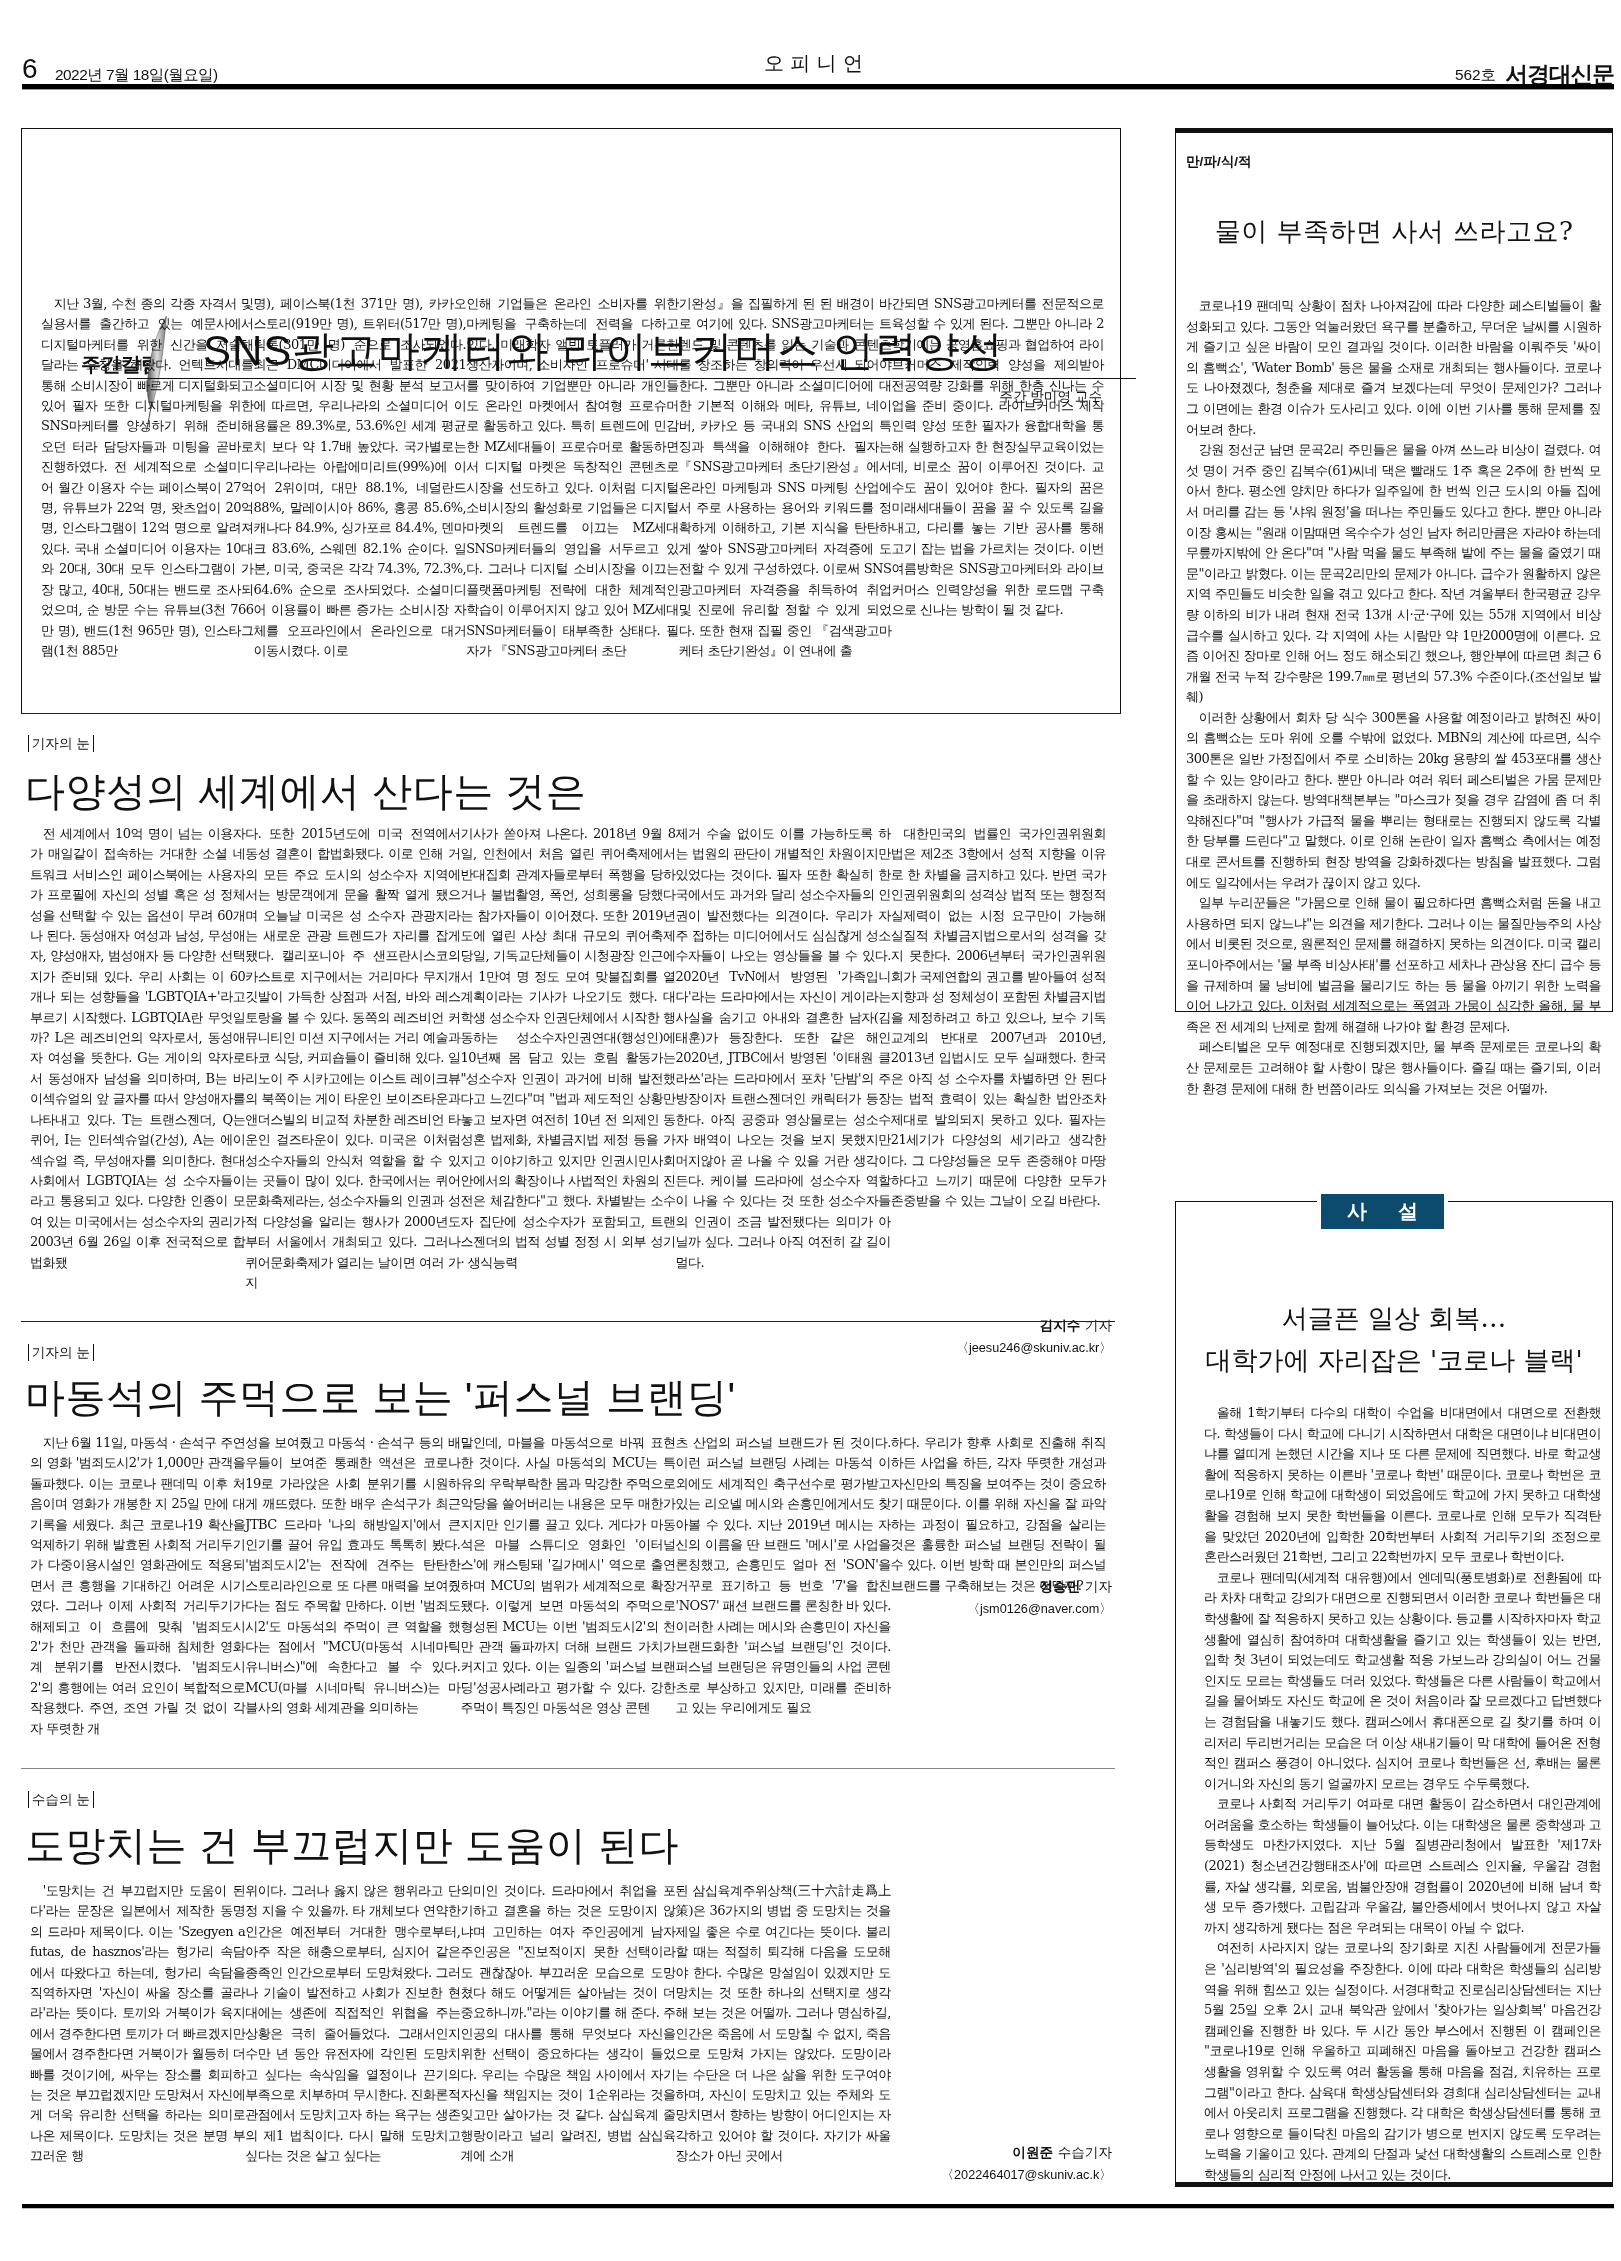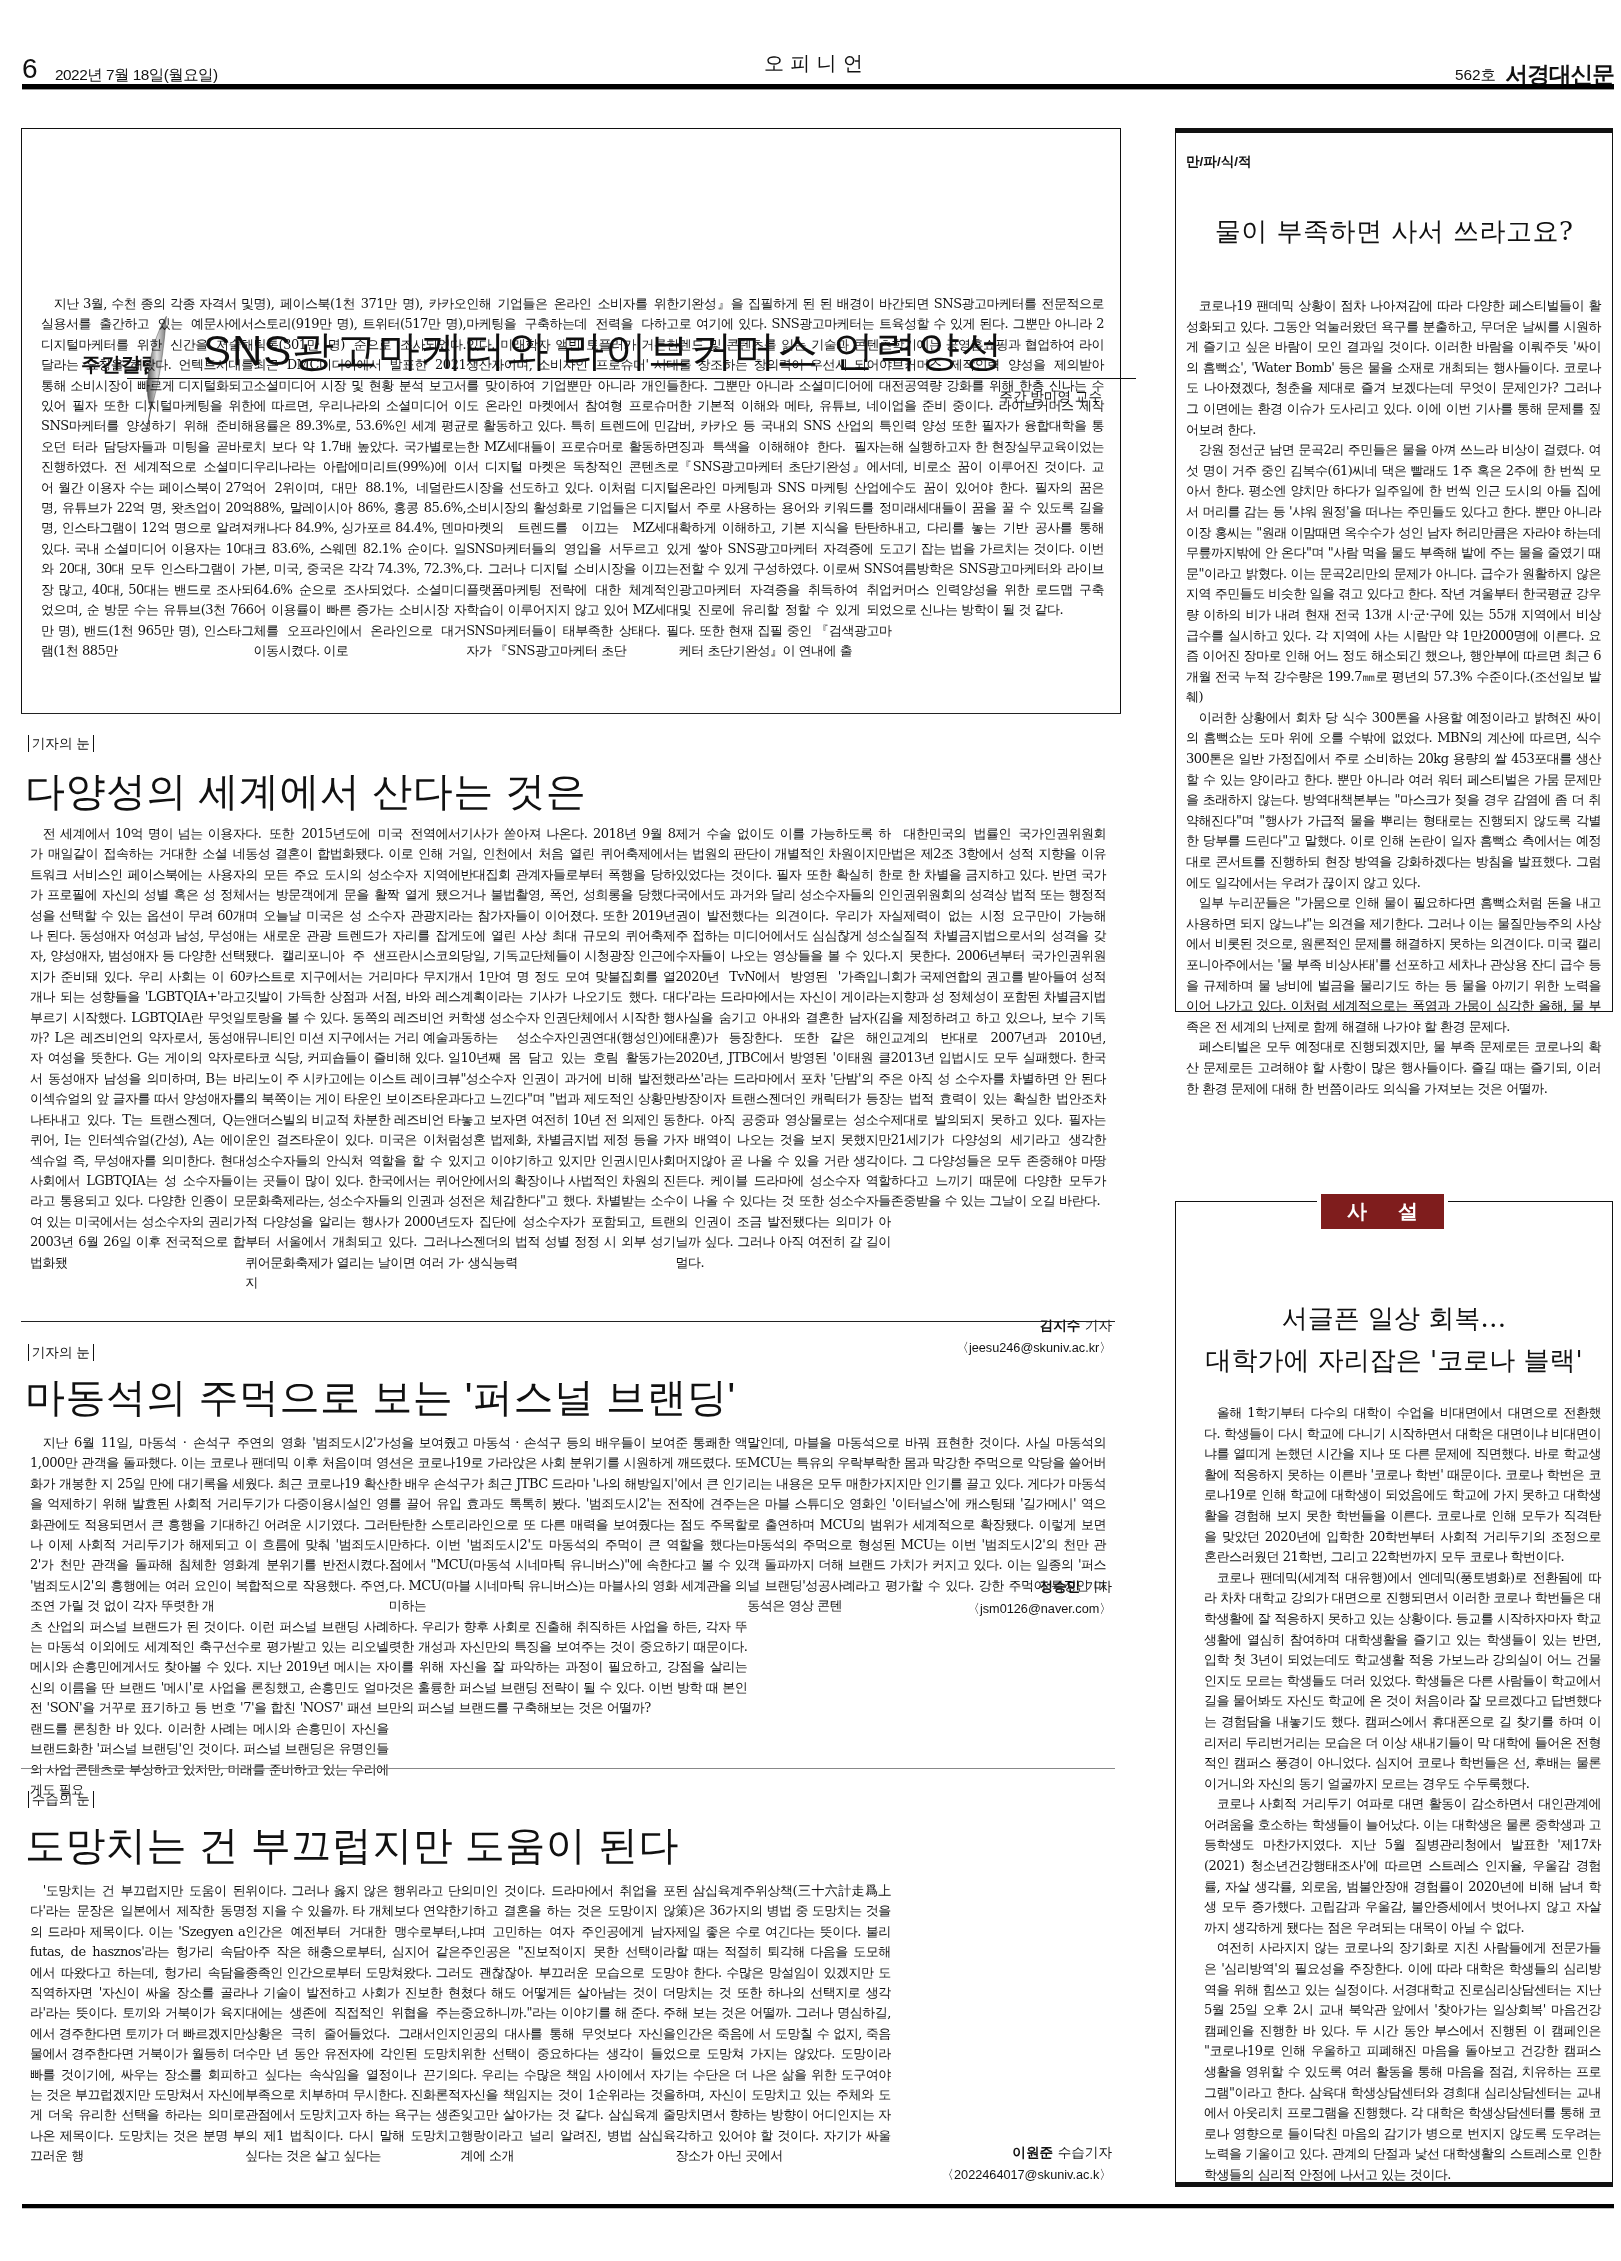--- a/index.html
+++ b/index.html
@@ -39,21 +39,21 @@
 
   
   .side-box { position: absolute; left: 1175px; width: 438px; border: 1.4px solid #111; }
   .manpa { top: 128px; height: 884px; border-top: 5.4px solid #111; }
   .manpa-kicker { position: absolute; left: 10px; top: 20.4px; font-family: "Liberation Sans", sans-serif; font-size: 13.6px; font-weight: bold; }
   .manpa-title { position: absolute; left: 0; width: 100%; top: 81px; text-align: center; font-size: 26px; letter-spacing: 0.5px; }
   .manpa-body { position: absolute; left: 10px; top: 163px; width: 415px; }
   .manpa-body p { font-size: 13px; line-height: 20.6px; text-align: justify; letter-spacing: -0.5px; text-indent: 12.7px; }
 
   .editorial { top: 1201px; height: 986px; border-top: 1.8px solid #111; border-bottom: 5.4px solid #111; }
-  .editorial-tab { position: absolute; left: 141px; top: -8.1px; width: 131px; height: 35px; background: #7f1d1d; border-left: 4.5px solid #fff; border-right: 4.5px solid #fff; outline: 0; }
+  .editorial-tab { position: absolute; left: 141px; top: -8.1px; width: 131px; height: 35px; background: #0c4a6e; border-left: 4.5px solid #fff; border-right: 4.5px solid #fff; outline: 0; }
   .editorial-tab span { display: block; text-align: center; color: #fff; font-family: "Liberation Sans", sans-serif; font-size: 20px; font-weight: bold; letter-spacing: 12.7px; line-height: 35px; padding-left: 12.7px; }
   .editorial-title { position: absolute; left: 0; width: 100%; top: 95px; text-align: center; font-size: 26px; line-height: 42px; }
   .editorial-body { position: absolute; left: 10px; top: 201px; width: 415px; }
   .editorial-body p { font-size: 13px; line-height: 20.6px; text-align: justify; letter-spacing: -0.5px; text-indent: 12.7px; margin-left: 18px; }
 
   .bottom-rule { position: absolute; left: 22px; top: 2204px; width: 1592px; height: 5.4px; background: #000; border-bottom: 1.4px solid #bbb; }
 </style>
 </head>
 <body>
 
@@ -122,21 +122,21 @@
     </div>
 </div>
 <div class="byline" style="left:904px; top:1273px; width:208px;margin-top:44px;">
   <span class="name">김지수</span><span class="role">기자</span>
   <span class="email">〈jeesu246@skuniv.ac.kr〉</span>
 </div>
 <div class="hr" style="left:21px; top:1321px; width:1094px; height:0.9px;"></div>
 
 <span class="kicker" style="left:28px; top:1344px;">기자의 눈</span>
 <span class="headline" style="left:25px; top:1370px;">마동석의 주먹으로 보는 '퍼스널 브랜딩'</span>
-<div class="cols" style="left:30px; top:1433px; width:1076px; grid-template-columns: repeat(3, 1fr);">
+<div class="cols" style="left:30px; top:1433px; width:1076px; grid-template-columns: repeat(5, 1fr);">
   <div class="col">
       <p class="indent">지난 6월 11일, 마동석 · 손석구 주연의 영화 '범죄도시2'가 1,000만 관객을 돌파했다. 이는 코로나 팬데믹 이후 처음이며 영화가 개봉한 지 25일 만에 대기록을 세웠다. 최근 코로나19 확산을 억제하기 위해 발효된 사회적 거리두기가 다중이용시설인 영화관에도 적용되면서 큰 흥행을 기대하긴 어려운 시기였다. 그러나 이제 사회적 거리두기가 해제되고 이 흐름에 맞춰 '범죄도시2'가 천만 관객을 돌파해 침체한 영화계 분위기를 반전시켰다. '범죄도시2'의 흥행에는 여러 요인이 복합적으로 작용했다. 주연, 조연 가릴 것 없이 각자 뚜렷한 개</p>
     </div>
   <div class="col">
       <p>성을 보여줬고 마동석 · 손석구 등의 배우들이 보여준 통쾌한 액션은 코로나19로 가라앉은 사회 분위기를 시원하게 깨뜨렸다. 또한 배우 손석구가 최근 JTBC 드라마 '나의 해방일지'에서 큰 인기를 끌어 유입 효과도 톡톡히 봤다. '범죄도시2'는 전작에 견주는 탄탄한 스토리라인으로 또 다른 매력을 보여줬다는 점도 주목할 만하다. 이번 '범죄도시2'도 마동석의 주먹이 큰 역할을 했다는 점에서 "MCU(마동석 시네마틱 유니버스)"에 속한다고 볼 수 있다. MCU(마블 시네마틱 유니버스)는 마블사의 영화 세계관을 의미하는</p>
     </div>
   <div class="col">
       <p>말인데, 마블을 마동석으로 바꿔 표현한 것이다. 사실 마동석의 MCU는 특유의 우락부락한 몸과 막강한 주먹으로 악당을 쓸어버리는 내용은 모두 매한가지지만 인기를 끌고 있다. 게다가 마동석은 마블 스튜디오 영화인 '이터널스'에 캐스팅돼 '길가메시' 역으로 출연하며 MCU의 범위가 세계적으로 확장됐다. 이렇게 보면 마동석의 주먹으로 형성된 MCU는 이번 '범죄도시2'의 천만 관객 돌파까지 더해 브랜드 가치가 커지고 있다. 이는 일종의 '퍼스널 브랜딩'성공사례라고 평가할 수 있다. 강한 주먹이 특징인 마동석은 영상 콘텐</p>
     </div>
   <div class="col">

